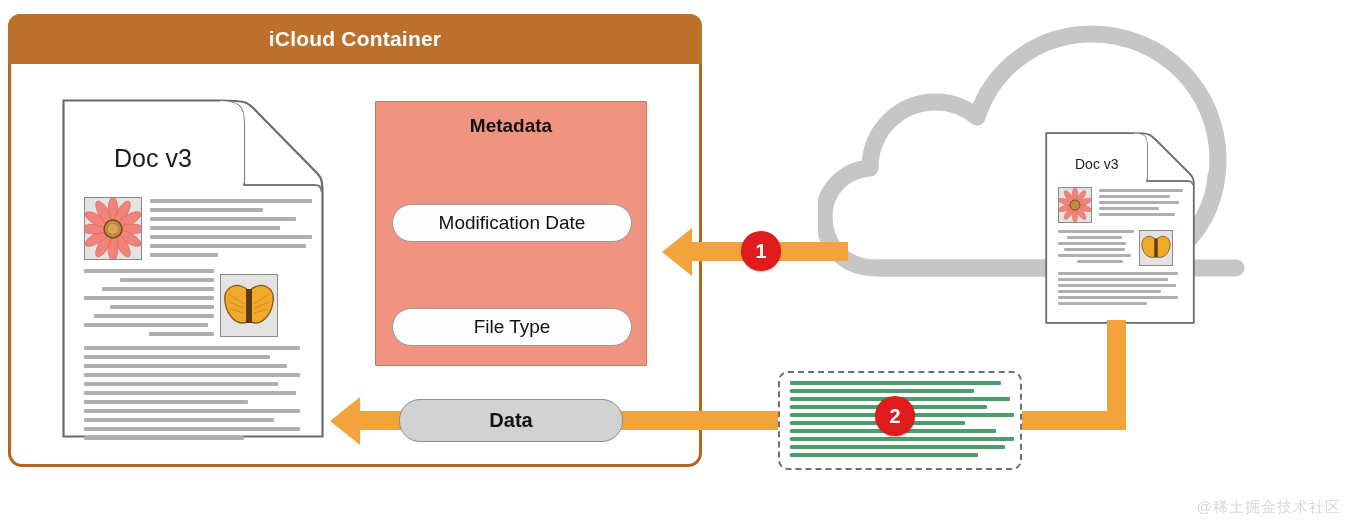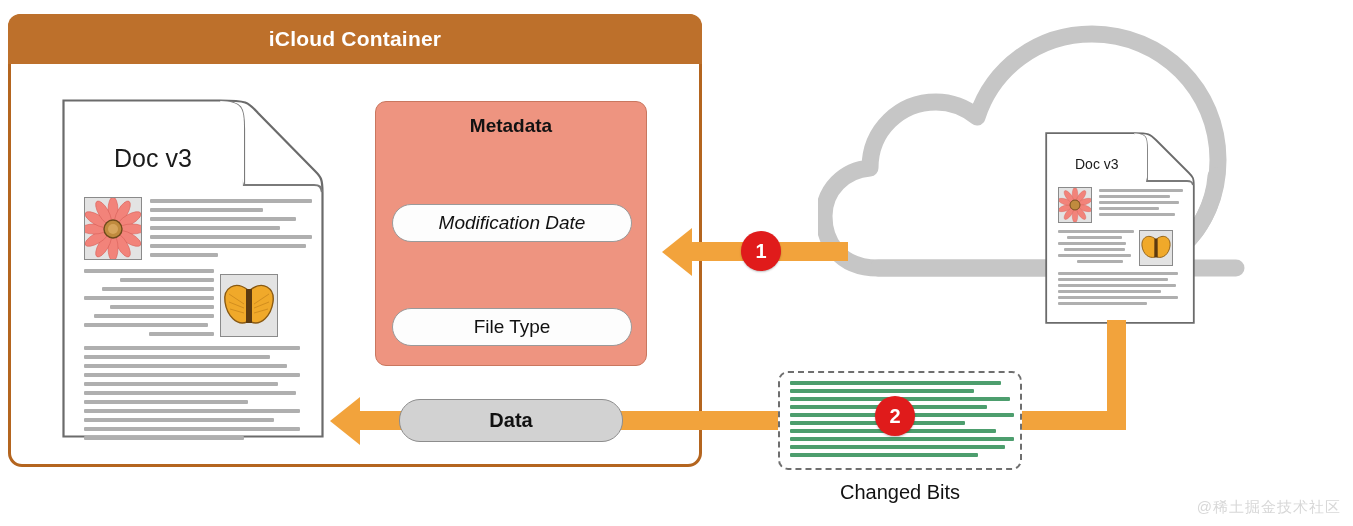--- a/index.html
+++ b/index.html
@@ -85,21 +85,21 @@
 
   
   #metadata-panel {
     position: absolute;
     left: 375px;
     top: 101px;
     width: 272px;
     height: 265px;
     background: #EE9480;
     border: 1px solid #c9775f;
-    border-radius: 11px;
+    border-radius: 1px;
     box-sizing: border-box;
   }
   #metadata-title {
     position: absolute;
     top: 13px;
     left: 0;
     width: 100%;
     text-align: center;
     font-size: 19px;
     font-weight: bold;
@@ -114,21 +114,21 @@
     border: 1px solid #9a9a9a;
     border-radius: 19px;
     box-sizing: border-box;
     display: flex;
     align-items: center;
     justify-content: center;
     font-size: 19px;
     color: #111111;
   }
   .meta-pill.p0 { top: 50px; }
-  .meta-pill.p1 { top: 102px; font-style: italic; }
+  .meta-pill.p1 { top: 102px; }
   .meta-pill.p2 { top: 154px; }
   .meta-pill.p3 { top: 206px; }
 
   
   .arrow-shaft {
     position: absolute;
     background: #F2A33C;
     height: 19px;
   }
   .arrow-head {
@@ -447,21 +447,20 @@
       <div class="gln" style="width:98%"></div>
       <div class="gln" style="width:88%"></div>
       <div class="gln" style="width:100%"></div>
       <div class="gln" style="width:78%"></div>
       <div class="gln" style="width:92%"></div>
       <div class="gln" style="width:100%"></div>
       <div class="gln" style="width:96%"></div>
       <div class="gln" style="width:84%"></div>
     </div>
   </div>
-  <div id="changed-bits-label">Changed Bits</div>
 
   <div id="data-bar">Data</div>
 
   <div id="arrow1-shaft" class="arrow-shaft"></div>
   <div id="arrow1-head" class="arrow-head"></div>
 
   <div id="badge-1" class="badge">1</div>
   <div id="badge-2" class="badge">2</div>
 
   <div id="watermark">@稀土掘金技术社区</div>

